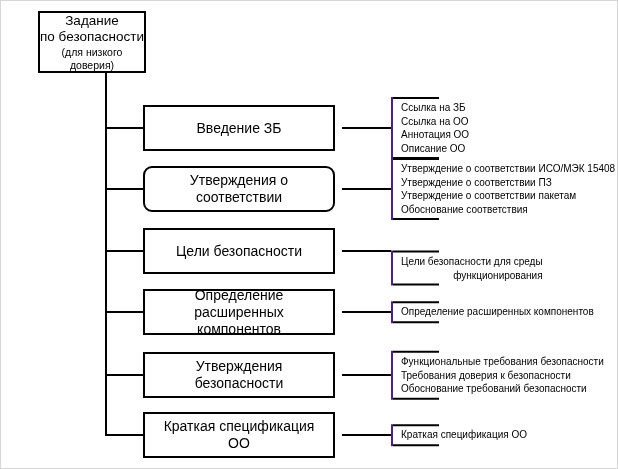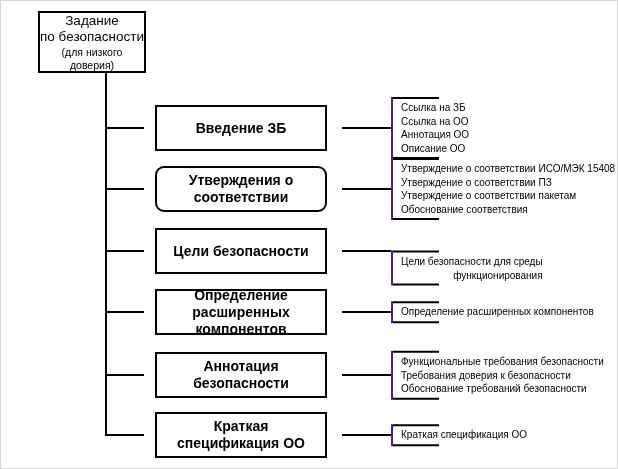--- a/index.html
+++ b/index.html
@@ -36,21 +36,21 @@
     left: 104px; top: 72px;
     width: 2px; height: 362px;
     background: #000000;
   }
   .branch {
     position: absolute;
     left: 104px; width: 39px; height: 2px;
     background: #000000;
   }
   .node {
-    left: 154px; width: 172px; height: 46px; font-weight: bold;
+    left: 142px; width: 192px; height: 46px;
   }
   .node-label { font-size: 14px; line-height: 17px; padding: 0 8px; }
   .connector {
     position: absolute;
     left: 341px; width: 49px; height: 2px;
     background: #000000;
   }
   .bracket {
     position: absolute;
     left: 390px;
@@ -135,21 +135,21 @@
       </div>
       <div class="connector" style="top: 310px;"></div>
       <div class="bracket" style="top: 311px;">
           <div class="detail-line">Определение расширенных компонентов</div>
         </div>
     </div>
 
     <div class="row">
       <div class="branch" style="top: 373px;"></div>
       <div class="box node" style="top: 351px;">
-        <span class="node-label">Аннотация безопасности</span>
+        <span class="node-label">Утверждения безопасности</span>
       </div>
       <div class="connector" style="top: 373px;"></div>
       <div class="bracket" style="top: 374px;">
           <div class="detail-line">Функциональные требования безопасности</div>
           <div class="detail-line">Требования доверия к безопасности</div>
           <div class="detail-line">Обоснование требований безопасности</div>
         </div>
     </div>
 
     <div class="row">

